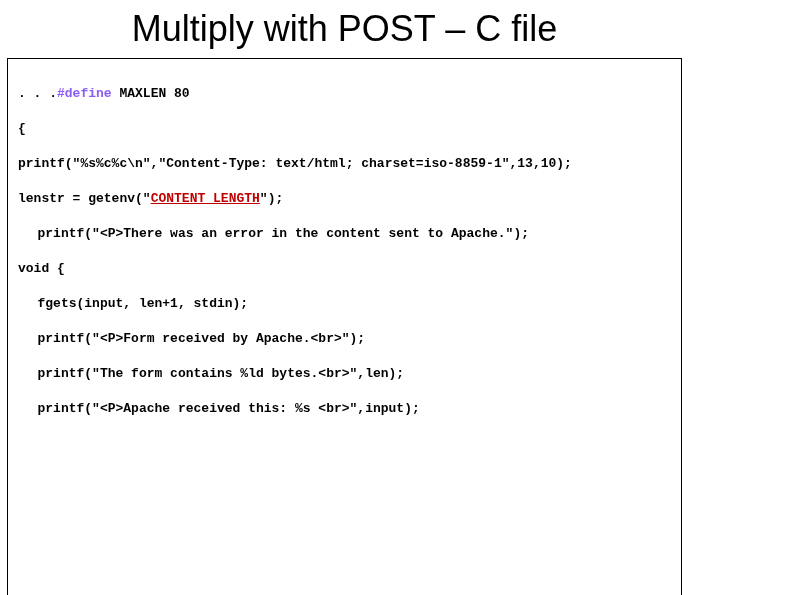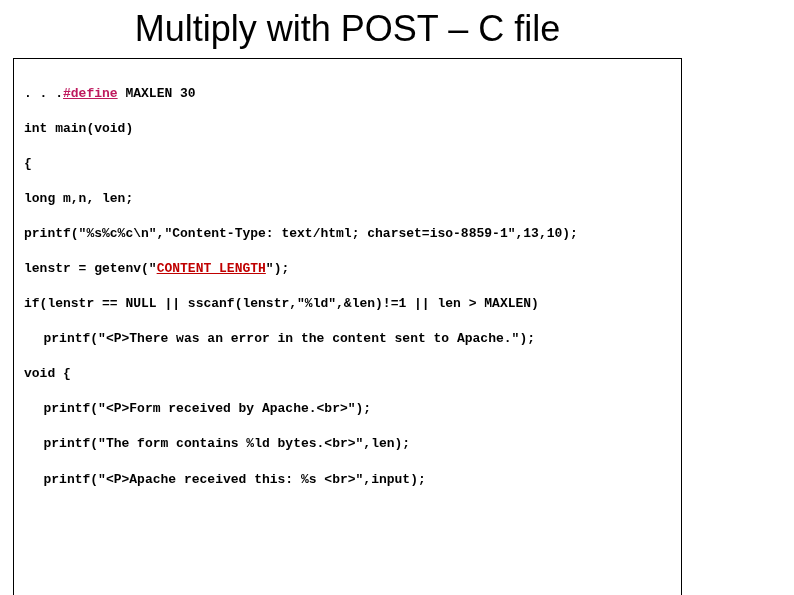--- a/index.html
+++ b/index.html
@@ -8,21 +8,21 @@
     width: 794px;
     height: 595px;
     background: #ffffff;
     font-family: Arial, Helvetica, sans-serif;
     overflow: hidden;
   }
   .slide {
     width: 698px;
     height: 595px;
     box-sizing: border-box;
-    padding: 8px 16px 10px 13px;
+    padding: 8px 16px 10px 7px;
   }
   .title {
     font-size: 36px;
     font-weight: 400;
     color: #000;
     text-align: center;
     margin: 0 0 8px 0;
     font-family: Arial, Helvetica, sans-serif;
   }
   .code-box {
@@ -31,40 +31,38 @@
     font-family: "Courier New", Courier, monospace;
     font-size: 13px;
     font-weight: bold;
     line-height: 1.35;
     color: #000;
     white-space: pre;
   }
   .code-box div {
     white-space: pre;
   }
-  .kw-define { color: #be185d; text-decoration: underline; }
+  .kw-define { color: #8b5cf6; }
   .link { color: #c00000; text-decoration: underline; }
   .indent1 { padding-left: 2.5ch; display:inline-block;}
 </style>
 </head>
 <body>
 
 <div class="slide">
   <h1 class="title">Multiply with POST – C file</h1>
 
   <div class="code-box">
-<div><span>. . .</span><span class="kw-define">#define</span><span> MAXLEN 30</span></div>
-<div>int main(void)</div>
+<div><span>. . .</span><span class="kw-define">#define</span><span> MAXLEN 80</span></div>
 <div>{</div>
-<div>long m,n, len;</div>
 <div>printf("%s%c%c\n","Content-Type: text/html; charset=iso-8859-1",13,10);</div>
 <div><span>lenstr = getenv("</span><span class="link">CONTENT_LENGTH</span><span>");</span></div>
-<div>if(lenstr == NULL || sscanf(lenstr,"%ld",&amp;len)!=1 || len &gt; MAXLEN)</div>
 <div><span class="indent1">printf("&lt;P&gt;There was an error in the content sent to Apache.");</span></div>
 <div>void {</div>
+<div><span class="indent1">fgets(input, len+1, stdin);</span></div>
 <div><span class="indent1">printf("&lt;P&gt;Form received by Apache.&lt;br&gt;");</span></div>
 <div><span class="indent1">printf("The form contains %ld bytes.&lt;br&gt;",len);</span></div>
 <div><span class="indent1">printf("&lt;P&gt;Apache received this: %s &lt;br&gt;",input);</span></div>
 
 
 
 
 
 
 

